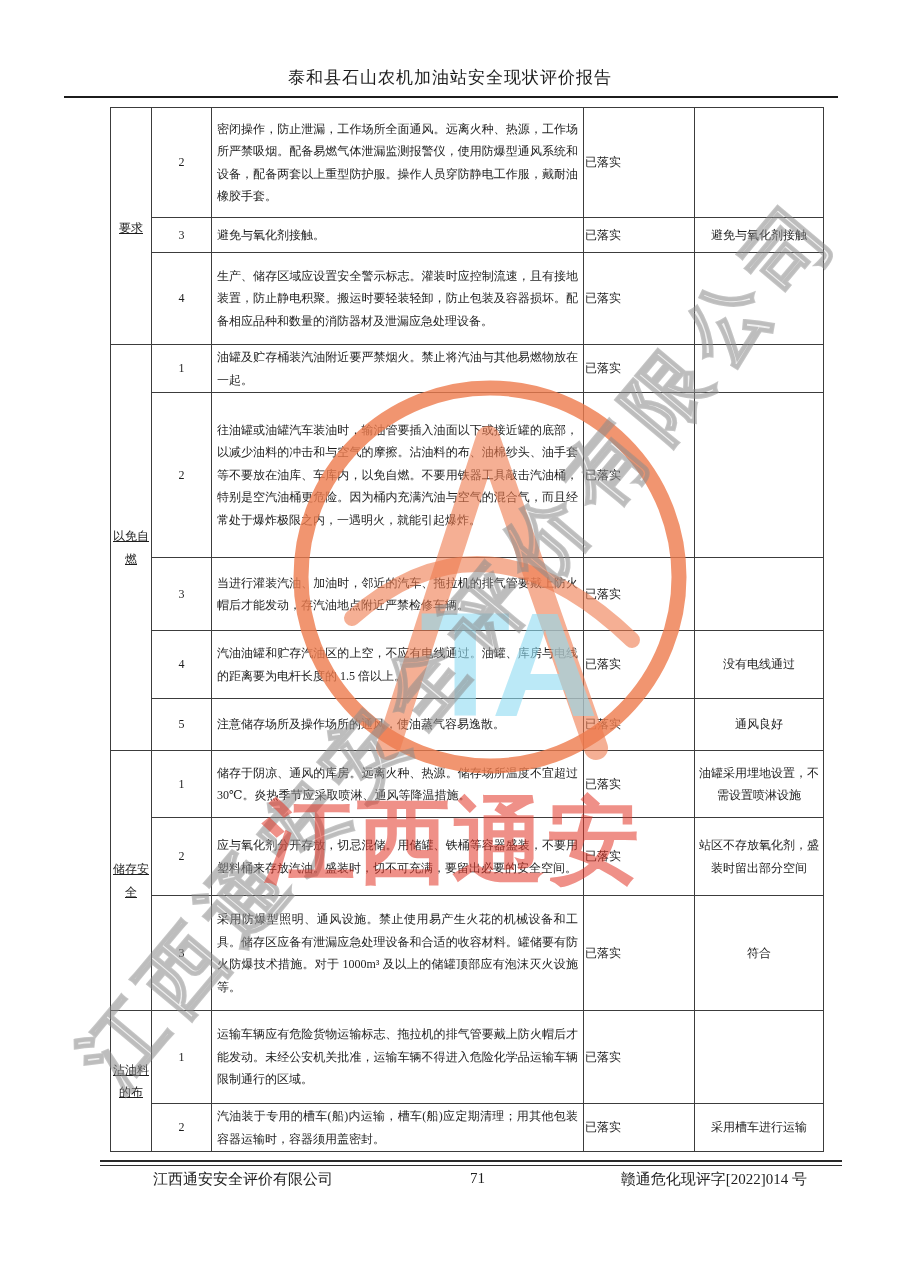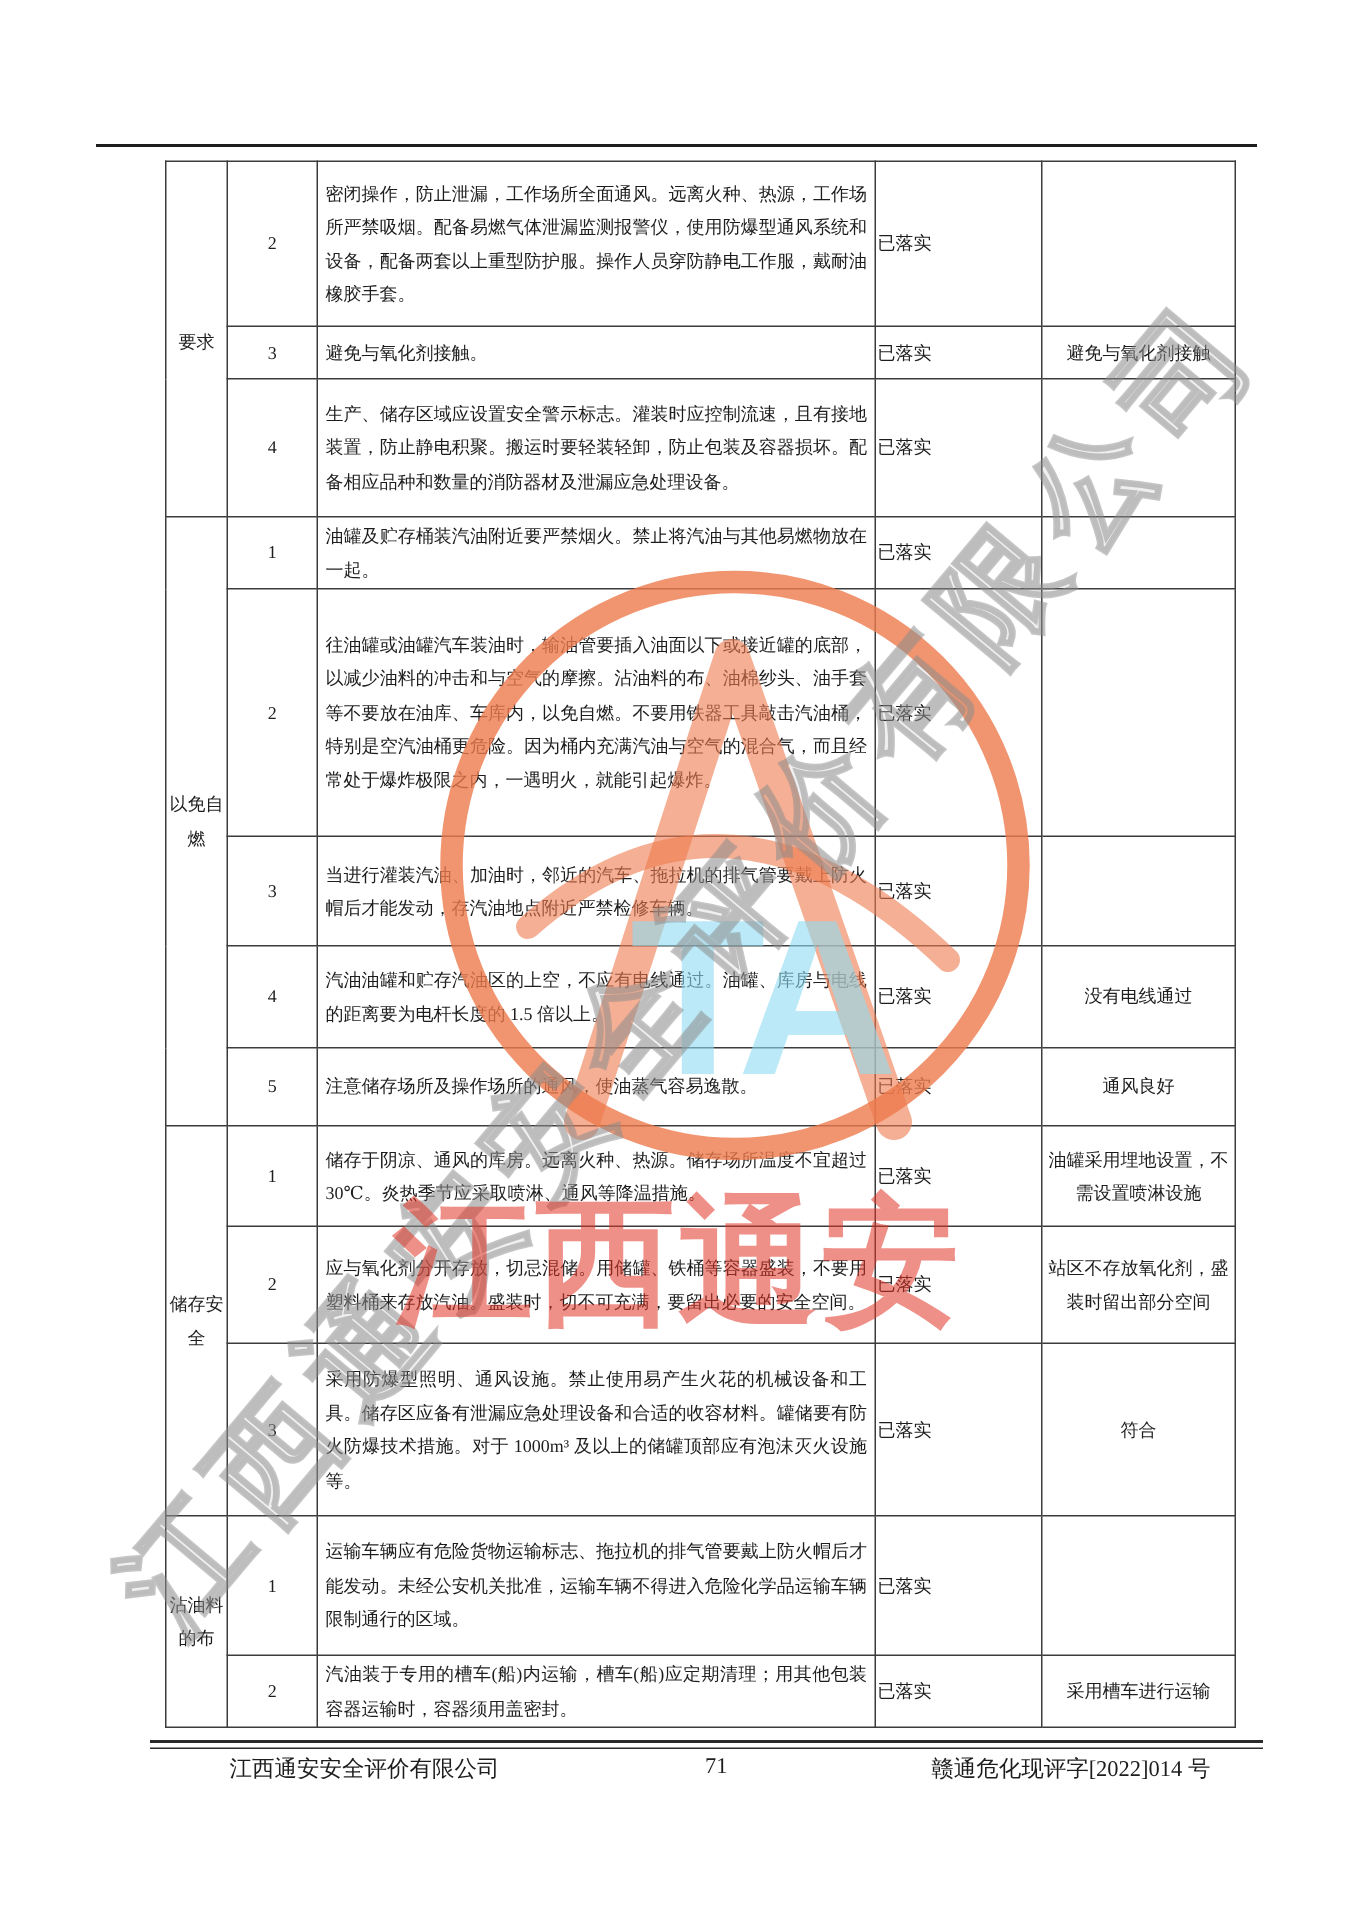--- a/index.html
+++ b/index.html
@@ -16,21 +16,21 @@
     border-top:2px solid #1c1c1c;
   }
   table.report {
     position:absolute; left:110px; top:107px; width:713px;
     border-collapse:collapse; table-layout:fixed;
   }
   table.report td {
     border:1px solid #3c3c3c; overflow:hidden;
     font-size:12px; line-height:22.5px; vertical-align:middle;
   }
-  td.cat { text-align:center; word-break:break-all; line-height:25px; padding:0 2px; }
+  td.cat { text-align:center; word-break:break-all; line-height:25px; padding:0 2px;text-decoration:underline; }
   td.cat-top { vertical-align:top; padding-top:4px; }
   td.num { text-align:center; font-size:15px; }
   td.content { padding:1px 5px; text-align:justify; text-align-last:left; }
   td.status { }
   td.remark { text-align:center; padding:0 4px; line-height:22px; }
 
   .footer-rule-a { position:absolute; top:1160px; left:100px; width:742px; height:0; border-top:2px solid #2a2a2a; }
   .footer-rule-b { position:absolute; top:1165px; left:100px; width:742px; height:0; border-top:1px solid #2a2a2a; }
   .footer { position:absolute; top:1170px; left:0; width:900px; height:24px; font-size:15px; }
   .footer-company { position:absolute; left:153px; top:0; }
@@ -52,20 +52,21 @@
     font-family:"Liberation Sans","DejaVu Sans",sans-serif;
     font-size:93px; font-weight:700; letter-spacing:2px; line-height:1;
     color:rgba(226,52,38,0.55); white-space:nowrap;
   }
 </style>
 </head>
 <body>
 
 <div class="page">
 
+  <div class="page-title">泰和县石山农机加油站安全现状评价报告</div>
   <div class="title-rule"></div>
 
   <table class="report">
     <colgroup>
       <col style="width:41px">
         <col style="width:60px">
         <col style="width:372px">
       <col style="width:111px">
         <col style="width:129px">
     </colgroup>

